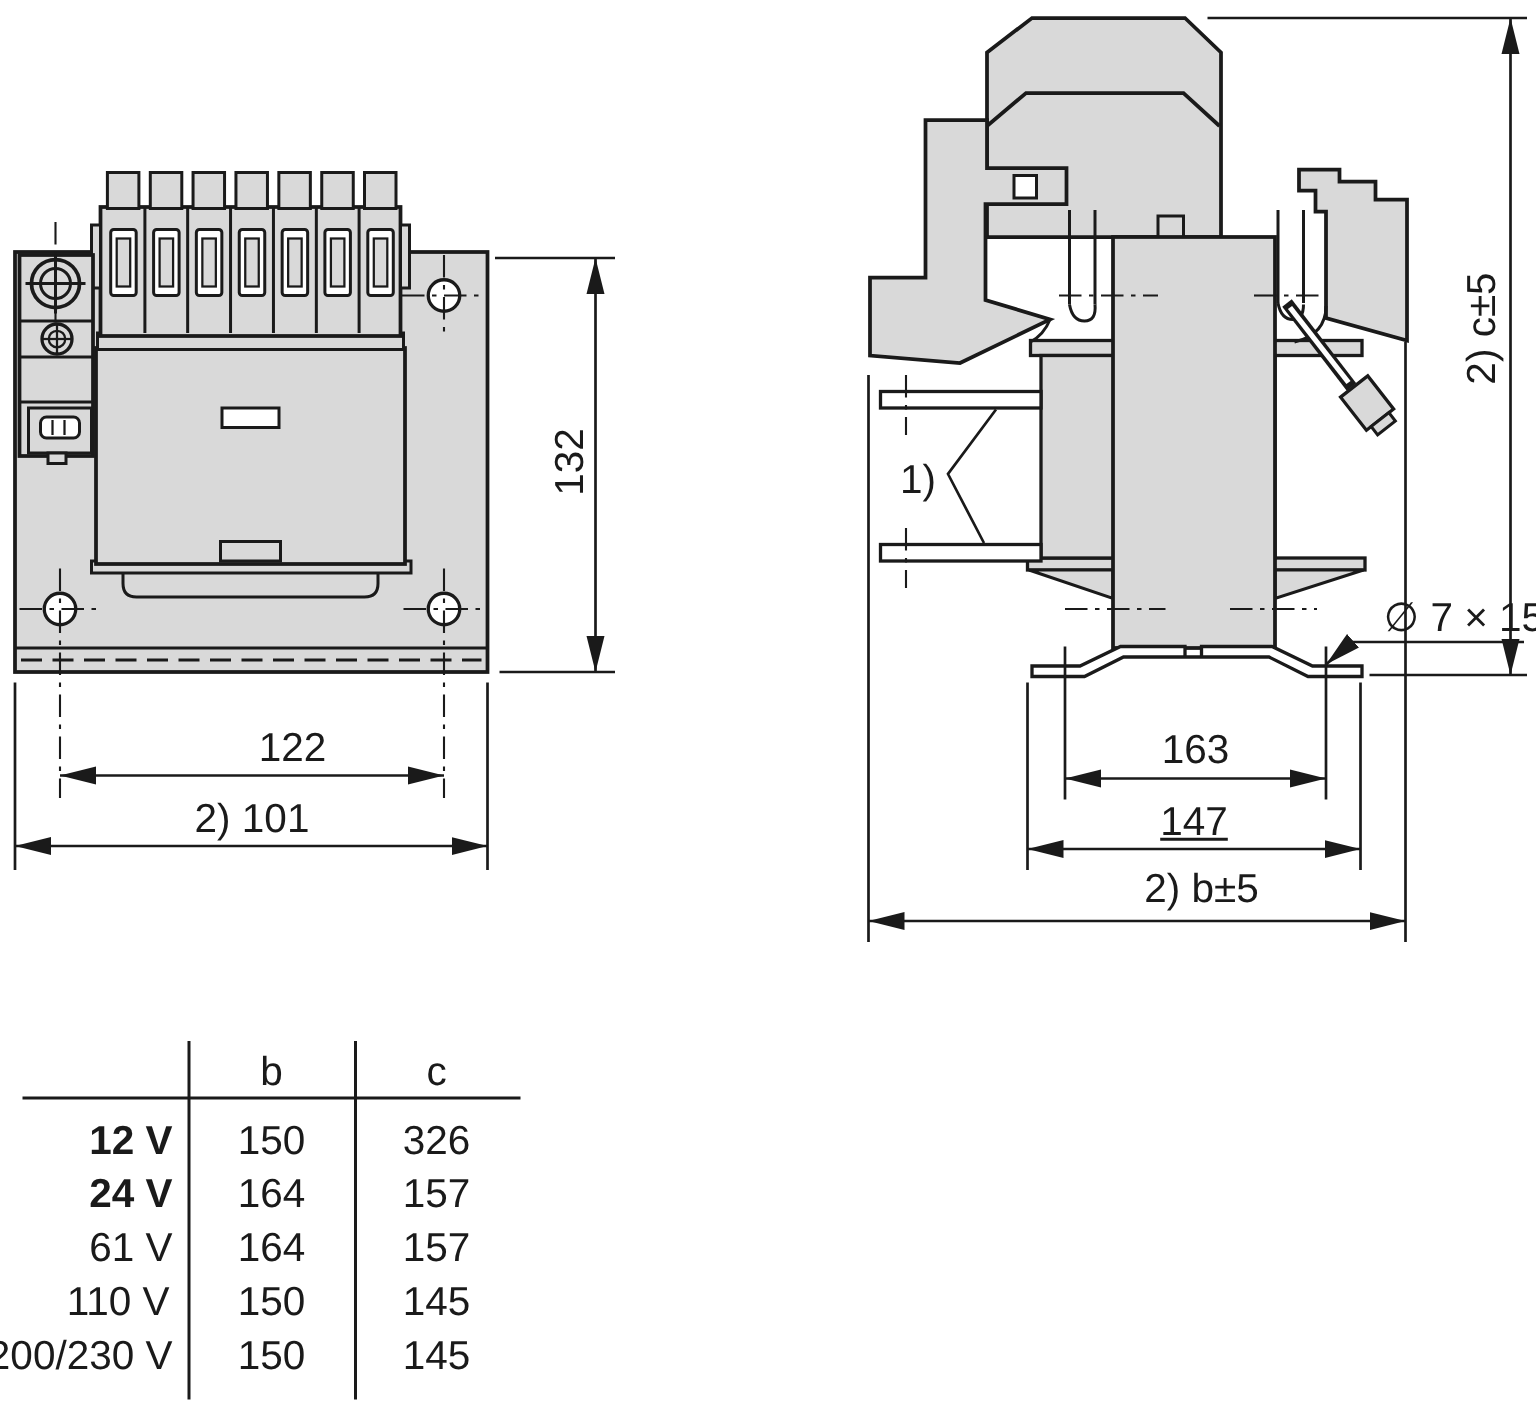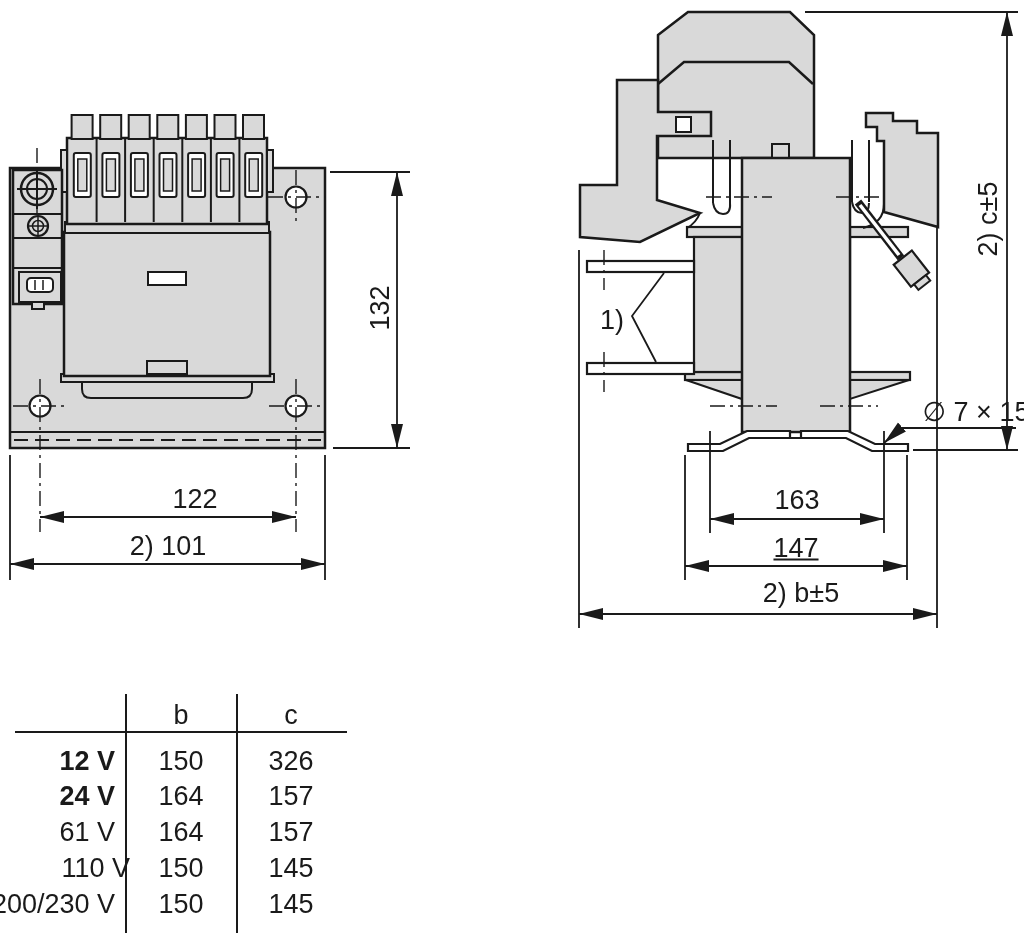--- a/index.html
+++ b/index.html
@@ -262,21 +262,21 @@
     <div class="tcell r" style="left:115px;top:796px;font-weight:bold;">24 V</div>
     <div class="tcell" style="left:181px;top:796px;">164</div>
     <div class="tcell" style="left:291px;top:796px;">157</div>
   </div>
   <div>
     <div class="tcell r" style="left:115px;top:832px;">61 V</div>
     <div class="tcell" style="left:181px;top:832px;">164</div>
     <div class="tcell" style="left:291px;top:832px;">157</div>
   </div>
   <div>
-    <div class="tcell r" style="left:130px;top:868px;text-align:center;">110 V</div>
+    <div class="tcell r" style="left:113px;top:868px;text-align:center;">110 V</div>
     <div class="tcell" style="left:181px;top:868px;">150</div>
     <div class="tcell" style="left:291px;top:868px;">145</div>
   </div>
   <div>
     <div class="tcell r" style="left:115px;top:904px;">200/230 V</div>
     <div class="tcell" style="left:181px;top:904px;">150</div>
     <div class="tcell" style="left:291px;top:904px;">145</div>
   </div>
 </div>
 

